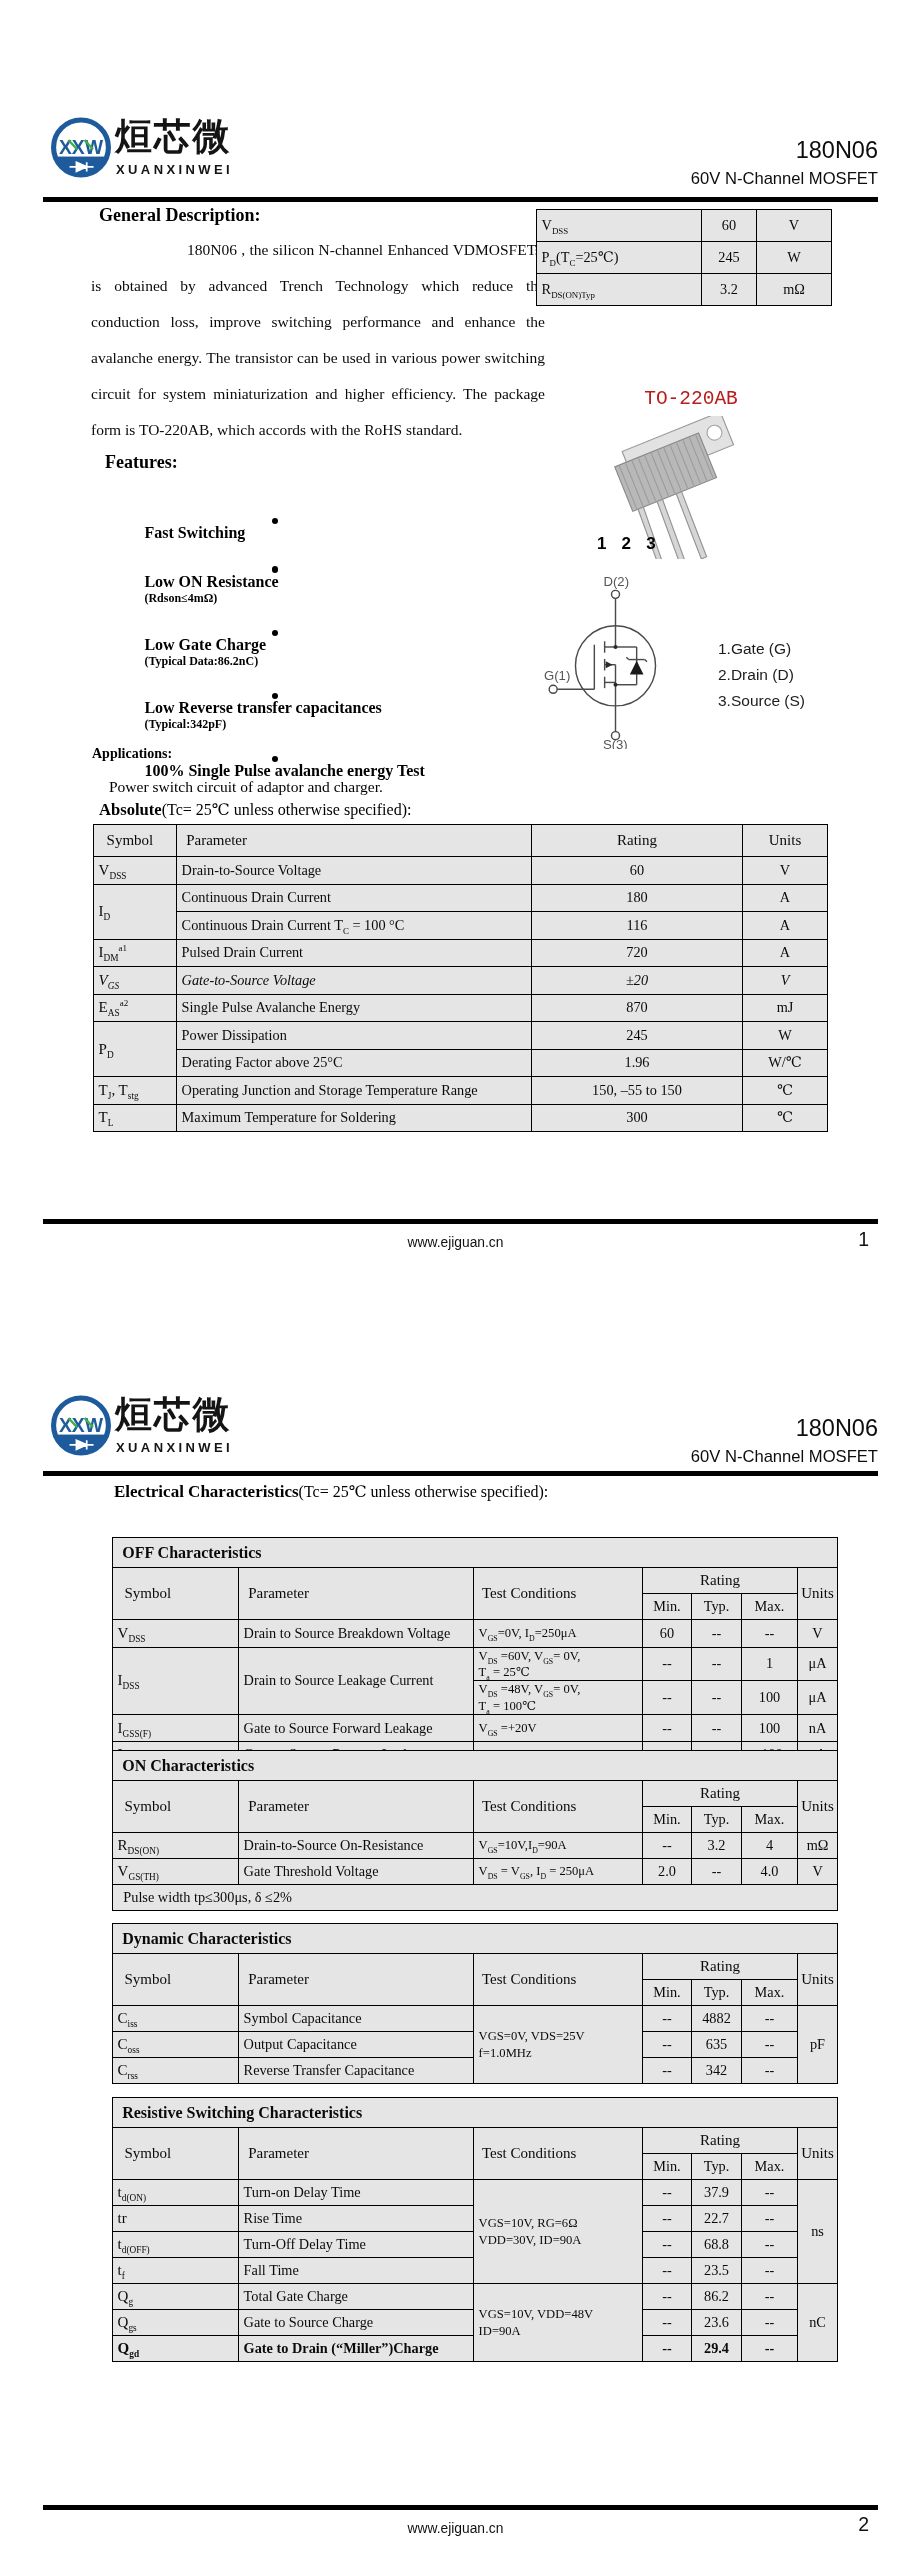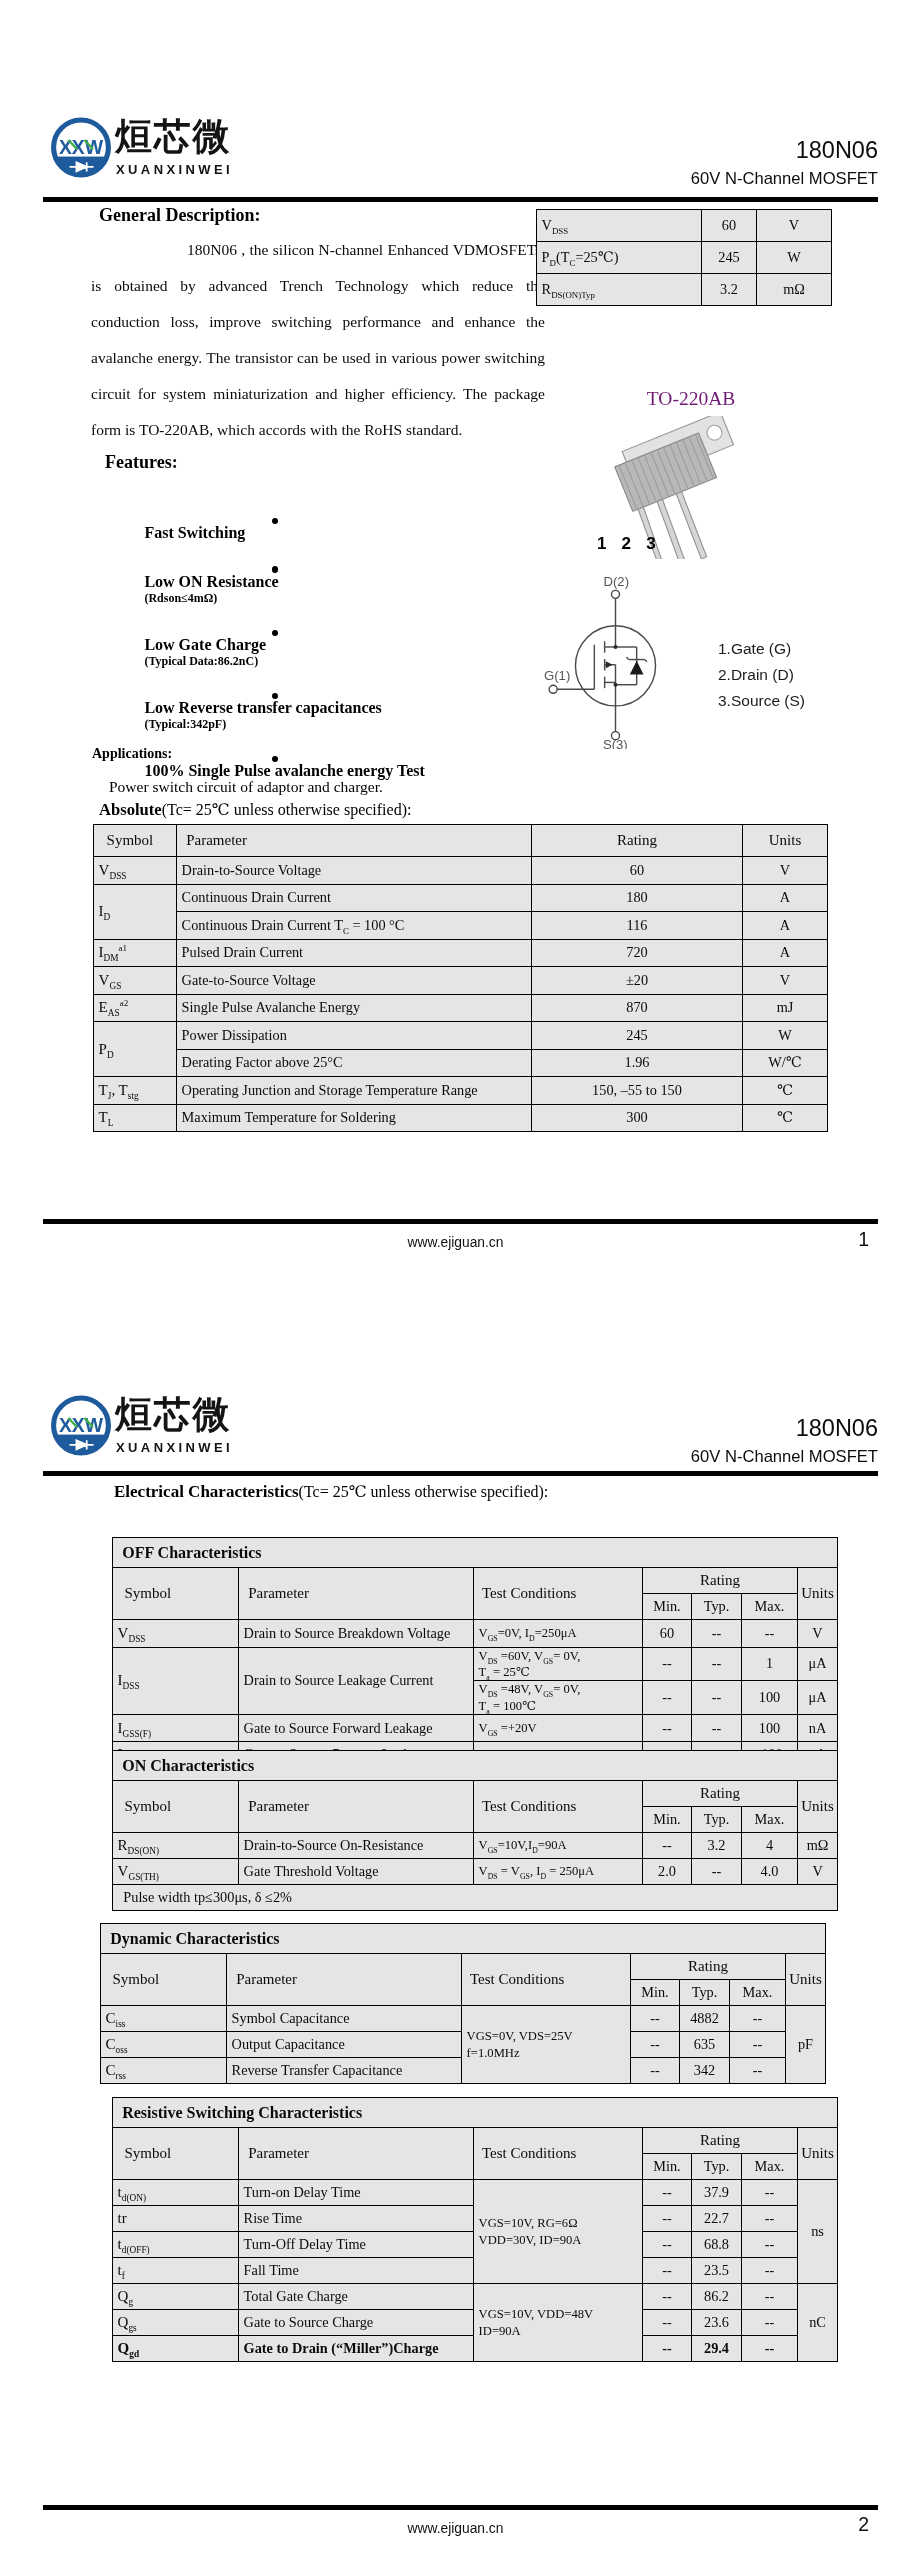--- a/index.html
+++ b/index.html
@@ -35,22 +35,22 @@
   .feat-dot{width:6.3px;height:6.3px;border-radius:50%;background:#000;flex:0 0 6.3px;
             align-self:center;margin-right:12.6px;}
   .feat-main{font-weight:bold;font-size:16px;}
   .feat-note{font-weight:bold;font-size:12px;margin-left:3.4px;}
   .legend{position:absolute;font-family:"Liberation Sans","DejaVu Sans",sans-serif;
           font-size:15.5px;color:#1c1c1c;line-height:26px;}
   .footer-site{position:absolute;left:0;width:911px;text-align:center;
                font-family:"Liberation Sans","DejaVu Sans",sans-serif;font-size:13.8px;color:#111;}
   .footer-num{position:absolute;left:835px;width:34px;text-align:right;
               font-family:"Liberation Sans","DejaVu Sans",sans-serif;font-size:19.5px;color:#111;}
-  .pkg-label{position:absolute;font-family:Liberation Serif, serif;
-             font-size:19.5px;color:#701a75;}
+  .pkg-label{position:absolute;font-family:Liberation Mono, monospace;
+             font-size:19.5px;color:#b91c1c;}
   .pin-nums{position:absolute;font-family:"Liberation Sans","DejaVu Sans",sans-serif;
             font-size:17px;font-weight:bold;letter-spacing:5.2px;color:#000;}
 </style>
 </head>
 <body>
 
 <svg class="abs" style="left:49px;top:114px;" width="64" height="68" viewBox="0 0 112 118">
   <defs>
       <clipPath id="lc1">
         <circle cx="56" cy="58" r="49"></circle>
@@ -232,21 +232,21 @@
     <td class="par">Continuous Drain Current T<sub>C</sub> = 100 °C</td>
     <td class="c">116</td>
     <td class="c">A</td>
   </tr>
   <tr style="height:27.5px;">
     <td class="sym">I<sub>DM</sub><sup>a1</sup></td>
     <td class="par">Pulsed Drain Current</td>
     <td class="c">720</td>
     <td class="c">A</td>
   </tr>
-  <tr style="height:27.5px;">
+  <tr style="height:27.5px;font-style:italic;">
     <td class="sym">V<sub>GS</sub></td>
     <td class="par">Gate-to-Source Voltage</td>
     <td class="c">±20</td>
     <td class="c">V</td>
   </tr>
   <tr style="height:27.5px;">
     <td class="sym">E<sub>AS</sub><sup>a2</sup></td>
     <td class="par">Single Pulse Avalanche Energy</td>
     <td class="c">870</td>
     <td class="c">mJ</td>
@@ -422,21 +422,21 @@
     <td class="c">--</td>
     <td class="c">4.0</td>
     <td class="c">V</td>
   </tr>
   <tr style="height:26px;">
     <td colspan="7" style="padding-left:10.3px;font-size:14.3px;">Pulse width tp≤300μs, δ ≤2%</td>
   </tr>
 </tbody>
   </table>
 
-<table class="doc abs" style="left:100px;top:1923px;width:726px;font-family:Liberation Serif, serif;">
+<table class="doc abs" style="left:112px;top:1923px;width:726px;font-family:Liberation Serif, serif;">
   <colgroup>
       <col style="width:126px">
       <col style="width:235px">
       <col style="width:169px">
       <col style="width:49px">
       <col style="width:50px">
       <col style="width:56px">
       <col style="width:40px">
     </colgroup>
   <tbody>

